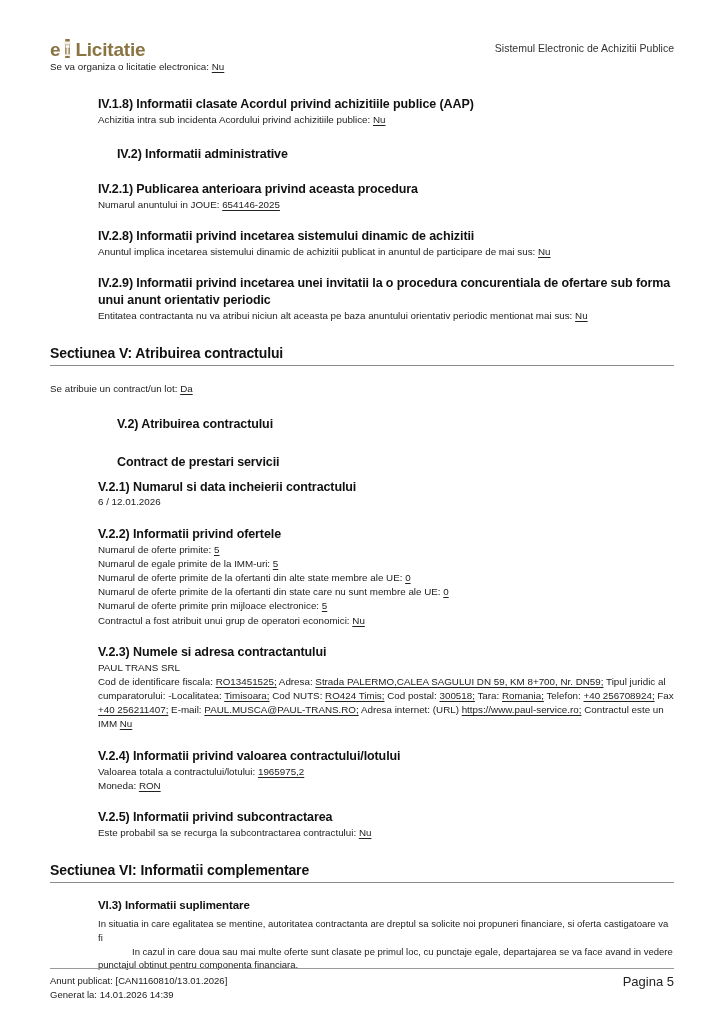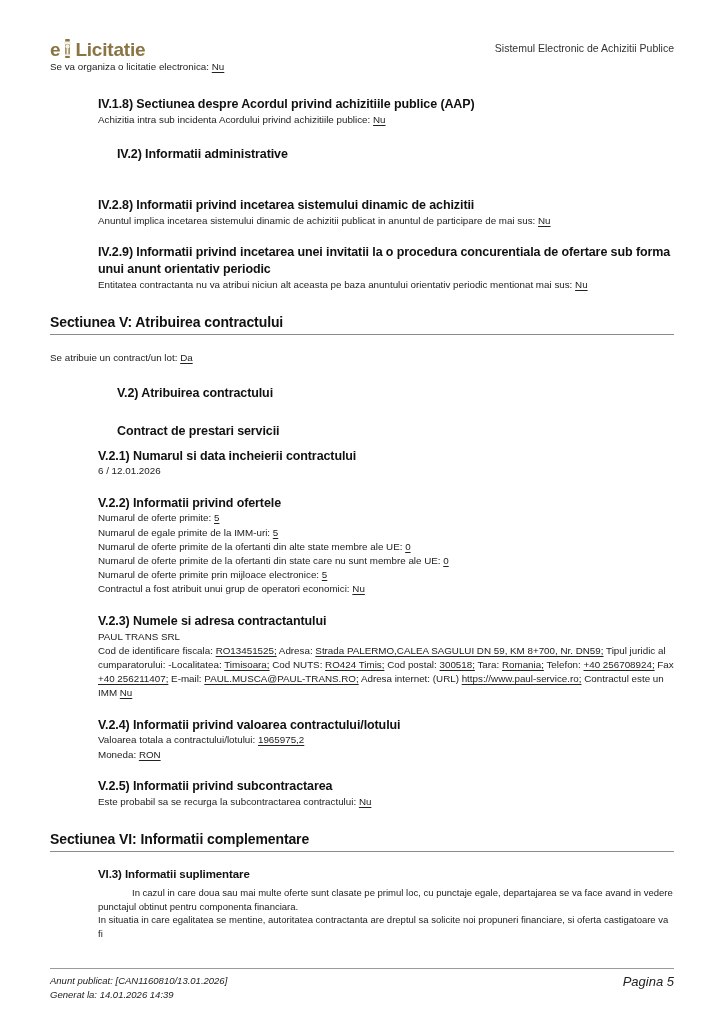--- a/index.html
+++ b/index.html
@@ -122,21 +122,20 @@
     position: absolute;
     left: 50px; right: 50px;
     bottom: 22px;
     border-top: 1.2px solid #9a9a9a;
     padding-top: 5px;
   }
   .footer-row {
     display: flex;
     justify-content: space-between;
     align-items: flex-start;
-    font-style: italic;
   }
   .footer-left { font-size: 9.5px; color: #222; line-height: 1.5; }
   .footer-right { font-size: 13px; color: #222; }
 </style>
 </head>
 <body>
 
 <div class="page">
 
   <div class="header">
@@ -159,35 +158,42 @@
   <div class="content">
 
     <p class="body textline">
       <span>Se va organiza o licitatie electronica:</span>
       <span class="u">Nu</span>
     </p>
 
     <div class="spacer-l"></div>
 
     <div class="textline">
-      <h4 class="h-lvl2">IV.1.8) Sectiunea despre Acordul privind achizitiile publice (AAP)</h4>
+      <h4 class="h-lvl2">IV.1.8) Informatii clasate Acordul privind achizitiile publice (AAP)</h4>
       <p class="body">
         <span>Achizitia intra sub incidenta Acordului privind achizitiile publice:</span>
         <span class="u">Nu</span>
       </p>
     </div>
 
     <div class="spacer-m"></div>
 
     <div class="lvl1">
       <h3 class="h-lvl1">IV.2) Informatii administrative</h3>
     </div>
 
     <div class="spacer-m"></div>
 
+    <div class="textline">
+      <h4 class="h-lvl2">IV.2.1) Publicarea anterioara privind aceasta procedura</h4>
+      <p class="body">
+        <span>Numarul anuntului in JOUE:</span>
+        <span class="u">654146-2025</span>
+      </p>
+    </div>
 
     <div class="spacer-m"></div>
 
     <div class="textline">
       <h4 class="h-lvl2">IV.2.8) Informatii privind incetarea sistemului dinamic de achizitii</h4>
       <p class="body">
         <span>Anuntul implica incetarea sistemului dinamic de achizitii publicat in anuntul de participare de mai sus:</span>
         <span class="u">Nu</span>
       </p>
     </div>
@@ -321,22 +327,22 @@
 
     <div class="spacer-l"></div>
 
     <h2 class="section">Sectiunea VI: Informatii complementare</h2>
 
     <div class="spacer-m"></div>
 
     <div class="lvl1">
       <h5 class="h-lvl3">VI.3) Informatii suplimentare</h5>
       <div class="spacer-xs"></div>
+      <p class="body sm">In situatia in care egalitatea se mentine, autoritatea contractanta are dreptul sa solicite noi propuneri financiare, si oferta castigatoare va fi</p>
       <p class="body sm indent-first">In cazul in care doua sau mai multe oferte sunt clasate pe primul loc, cu punctaje egale, departajarea se va face avand in vedere punctajul obtinut pentru componenta financiara.</p>
-      <p class="body sm">In situatia in care egalitatea se mentine, autoritatea contractanta are dreptul sa solicite noi propuneri financiare, si oferta castigatoare va fi</p>
     </div>
 
   </div>
 
   <div class="footer">
     <div class="footer-row">
       <div class="footer-left">
         <div>Anunt publicat: [CAN1160810/13.01.2026]</div>
         <div>Generat la: 14.01.2026 14:39</div>
       </div>

